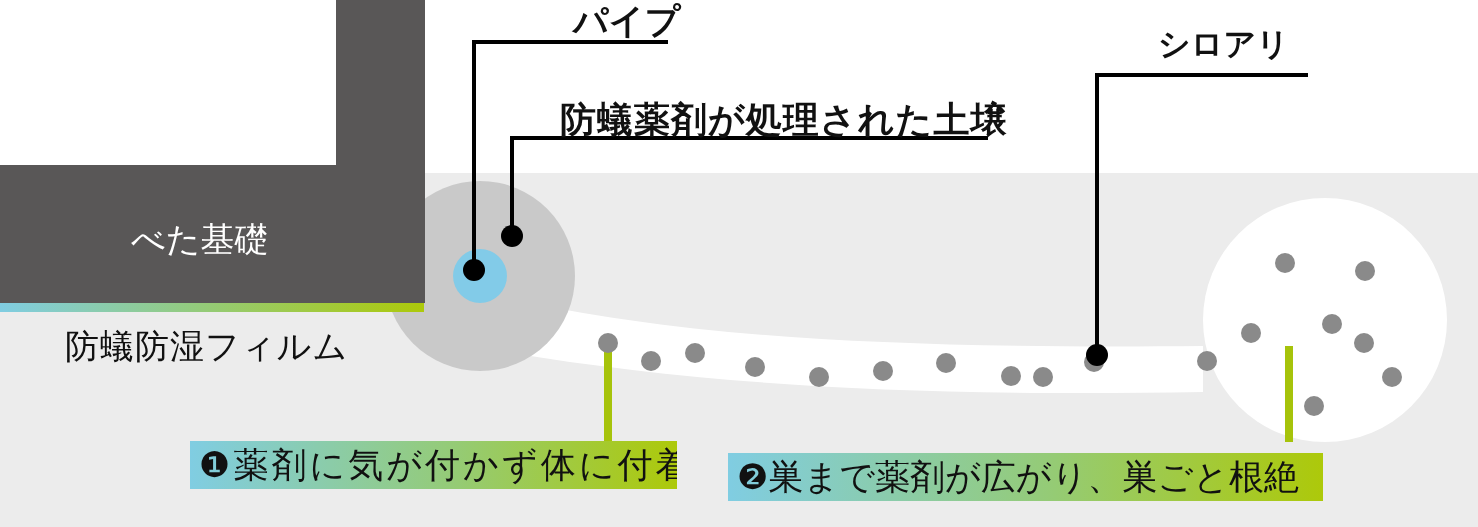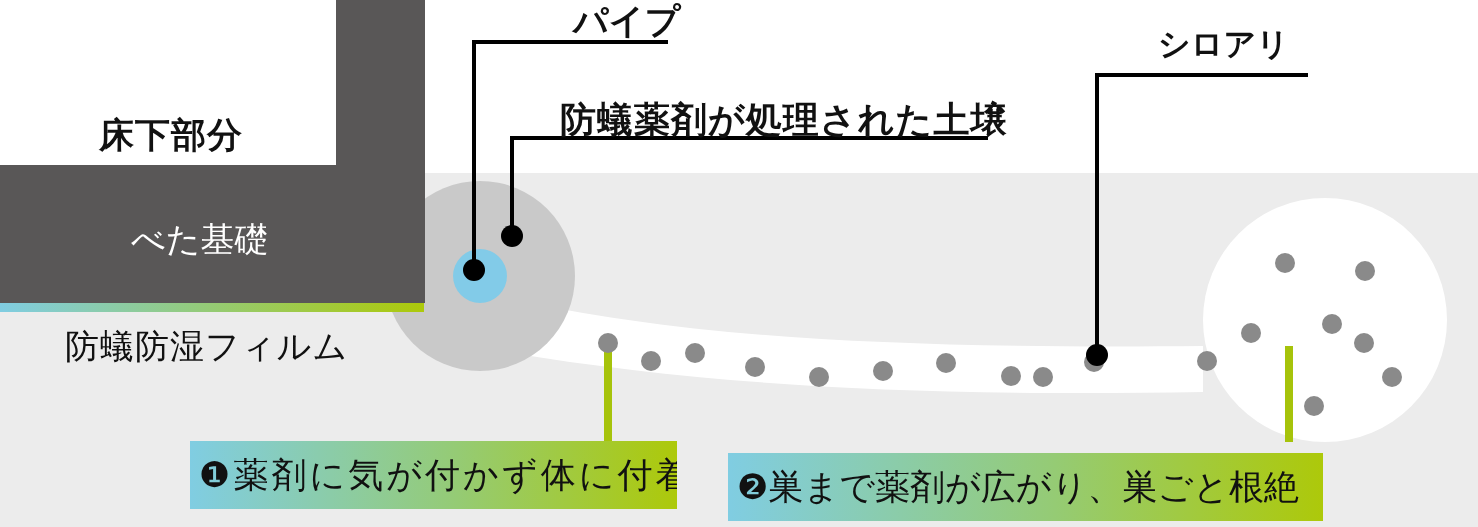--- a/index.html
+++ b/index.html
@@ -32,21 +32,21 @@
   }
   .lbl-underfloor{left:99px;top:116px;font-size:35px;letter-spacing:1px;}
   .lbl-foundation{left:131px;top:221px;font-size:34px;color:#fff;font-weight:500;letter-spacing:0px;}
   .lbl-film{left:65px;top:328px;font-size:34px;font-weight:500;letter-spacing:1px;}
   .lbl-pipe{left:573px;top:2px;font-size:35px;}
   .lbl-treated{left:560px;top:82px;font-size:36px;letter-spacing:1px;margin-top:18px;}
   .lbl-termite{left:1158px;top:27px;font-size:32px;letter-spacing:0px;}
   .step-box{
     position:absolute;
     top:441px;
-    height:68px;
+    height:48px;
     display:flex;
     align-items:center;
     padding-left:9px;
     background:linear-gradient(90deg,var(--g-blue) 0%,var(--g-mid) 55%,var(--g-green) 100%);
     color:#111;
     font-size:35px;
     font-weight:500;
     white-space:nowrap;
     overflow:hidden;
   }
@@ -108,21 +108,20 @@
     <g fill="none" stroke="#000" stroke-width="4">
       <polyline points="668,42 474,42 474,268"></polyline>
       <polyline points="988,138 512,138 512,234"></polyline>
       <polyline points="1308,75 1097,75 1097,352"></polyline>
     </g>
     <circle cx="474" cy="270" r="11" fill="#000"></circle>
     <circle cx="512" cy="236" r="11" fill="#000"></circle>
     <circle cx="1097" cy="355" r="11" fill="#000"></circle>
   </svg>
 
-  <div class="lbl lbl-underfloor">床下部分</div>
   <div class="lbl lbl-film">防蟻防湿フィルム</div>
   <div class="lbl lbl-foundation">べた基礎</div>
   <div class="lbl lbl-pipe">パイプ</div>
   <div class="lbl lbl-treated">防蟻薬剤が処理された土壌</div>
   <div class="lbl lbl-termite">シロアリ</div>
 
   <div class="step-box step-box-1">
     <span>❶薬剤に気が付かず体に付着</span>
   </div>
   <div class="step-box step-box-2">

